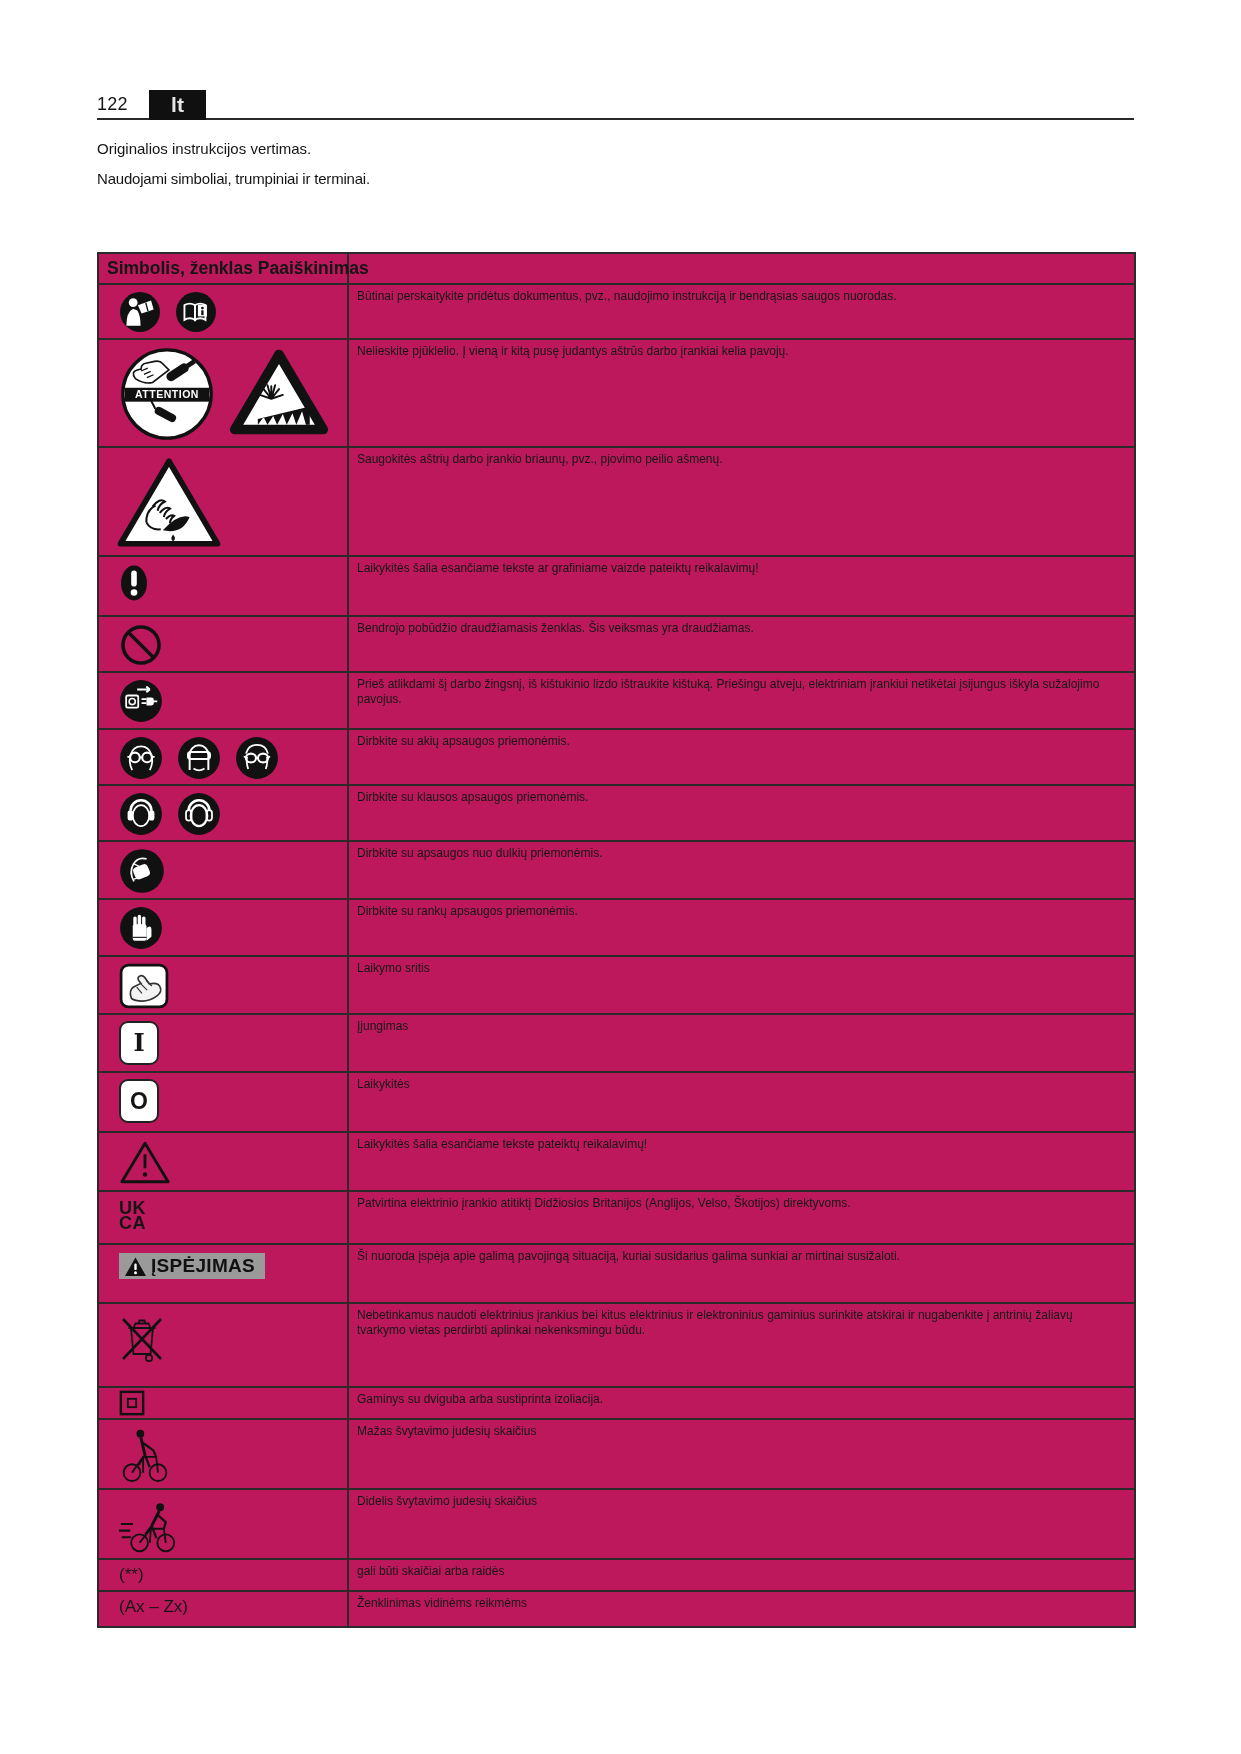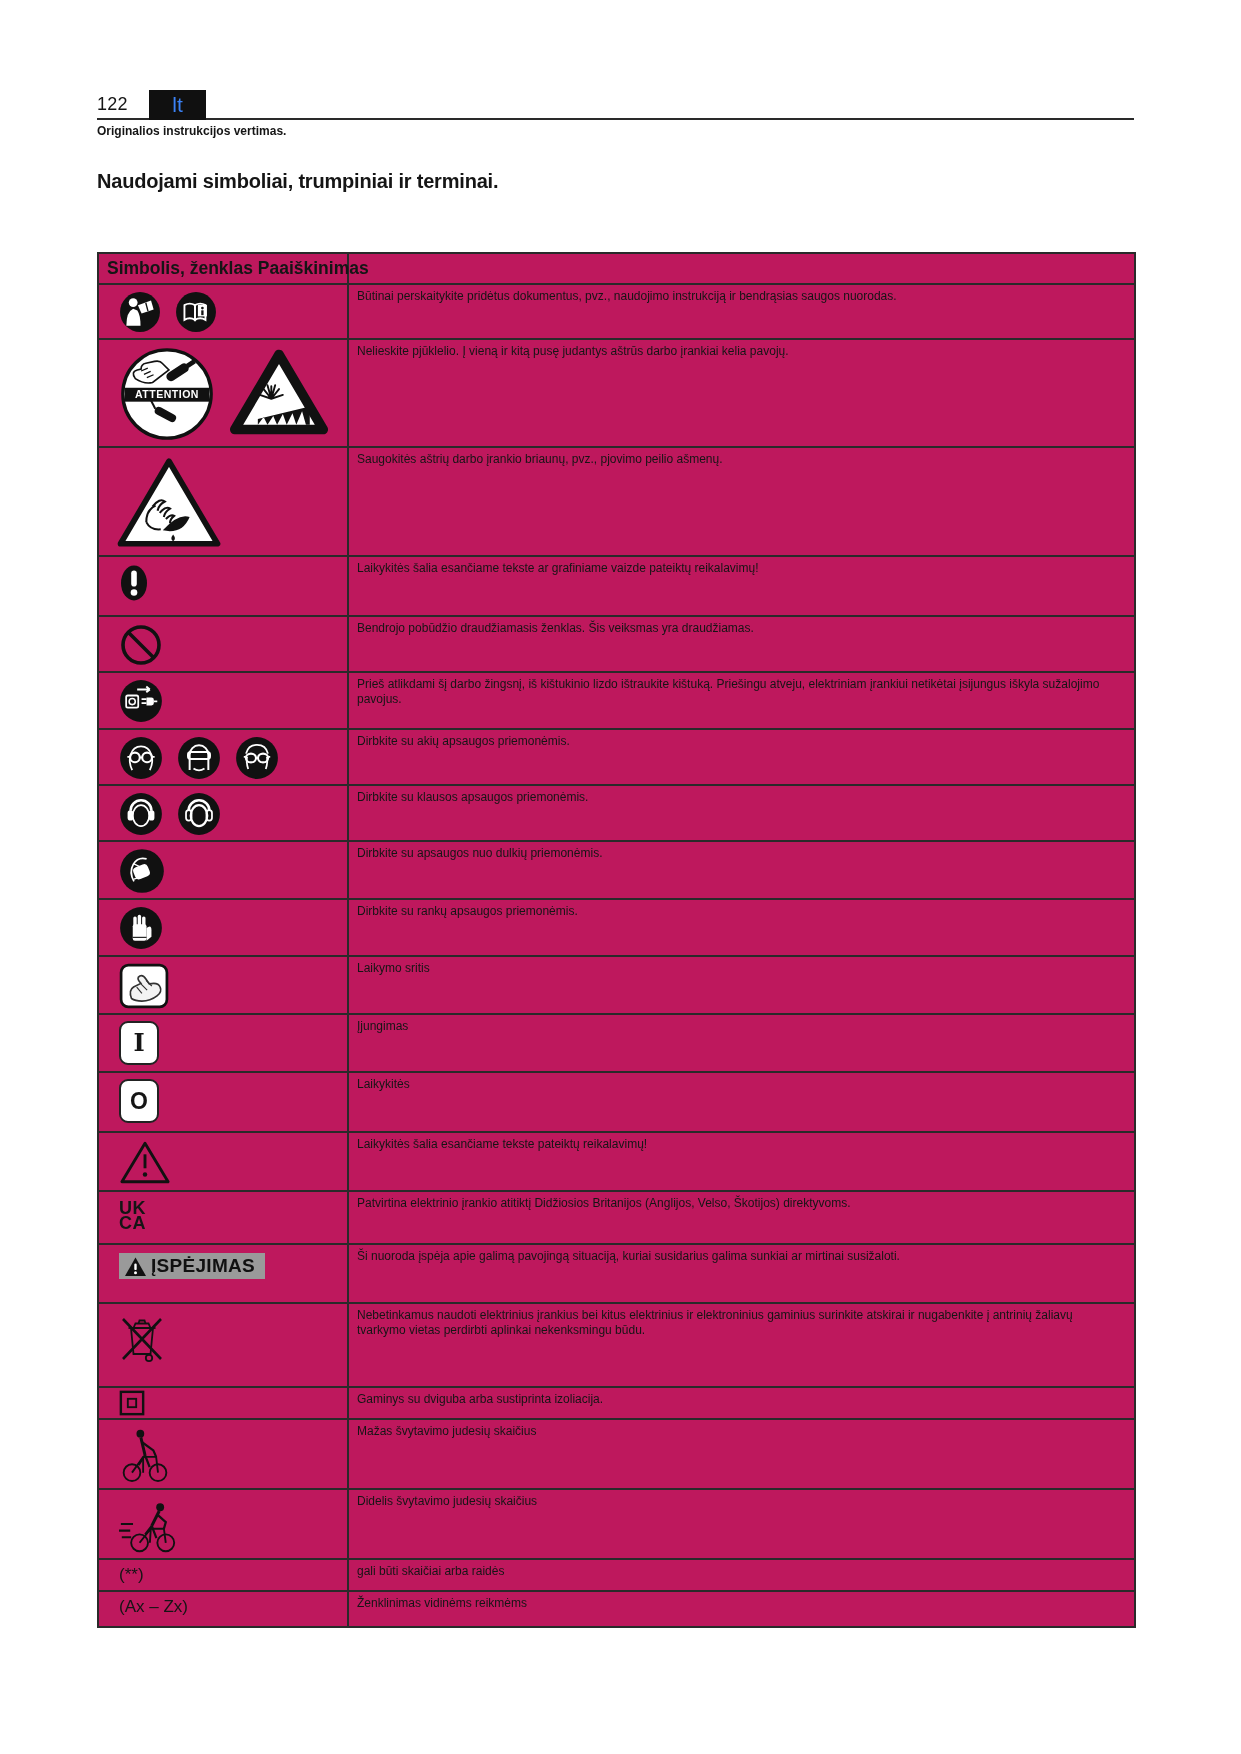--- a/index.html
+++ b/index.html
@@ -1,24 +1,24 @@
 <!DOCTYPE html>
 <html><head>
 <meta charset="utf-8">
 <style>
   html,body{margin:0;padding:0;background:#e8e8e8;}
   .page{position:relative;width:1241px;height:1754px;background:#ffffff;margin:0 auto;
         font-family:"Liberation Sans",sans-serif;color:#151515;overflow:hidden;}
   
   .pagehead{position:absolute;left:97px;top:86px;width:1037px;height:32px;border-bottom:2px solid #2a2a2a;}
   .pagenum{position:absolute;left:0;bottom:3px;font-size:18px;letter-spacing:0.3px;margin-top:16px;}
-  .langtab{position:absolute;left:52px;bottom:-2px;width:57px;height:30px;background:#101010;color:#3b82f6;
-           display:flex;align-items:center;justify-content:center;font-weight:normal;font-size:21px;}
-  .subtitle{position:absolute;left:97px;top:124px;font-weight:bold;font-size:12px;}
-  .pagetitle{position:absolute;left:97px;top:170px;font-weight:bold;font-size:20px;letter-spacing:-0.2px;}
+  .langtab{position:absolute;left:52px;bottom:-2px;width:57px;height:30px;background:#101010;color:#e5e5e5;
+           display:flex;align-items:center;justify-content:center;font-weight:bold;font-size:21px;}
+  .subtitle{position:absolute;left:97px;top:140px;font-weight:normal;font-size:15px;}
+  .pagetitle{position:absolute;left:97px;top:170px;font-weight:normal;font-size:15px;letter-spacing:-0.2px;}
 
   
   .symtable{position:absolute;left:97px;top:252px;width:1035px;border:2px solid #2a2a2a;background:#be185d;}
   .colline{position:absolute;left:248px;top:0;bottom:0;width:2px;background:#2a2a2a;z-index:1;}
   .trow{display:flex;border-top:2px solid #2a2a2a;align-items:flex-start;}
   .trow.first{border-top:0;}
   .hdr{font-weight:bold;font-size:17.5px;padding:4px 0 4px 8px;position:relative;z-index:2;}
   .symcell{flex:0 0 248px;width:248px;box-sizing:border-box;padding:6px 4px 4px 20px;
            display:flex;align-items:flex-start;gap:14px;flex-wrap:wrap;}
   .txtcell{flex:1;box-sizing:border-box;padding:4px 12px 4px 10px;font-size:12px;line-height:1.28;

